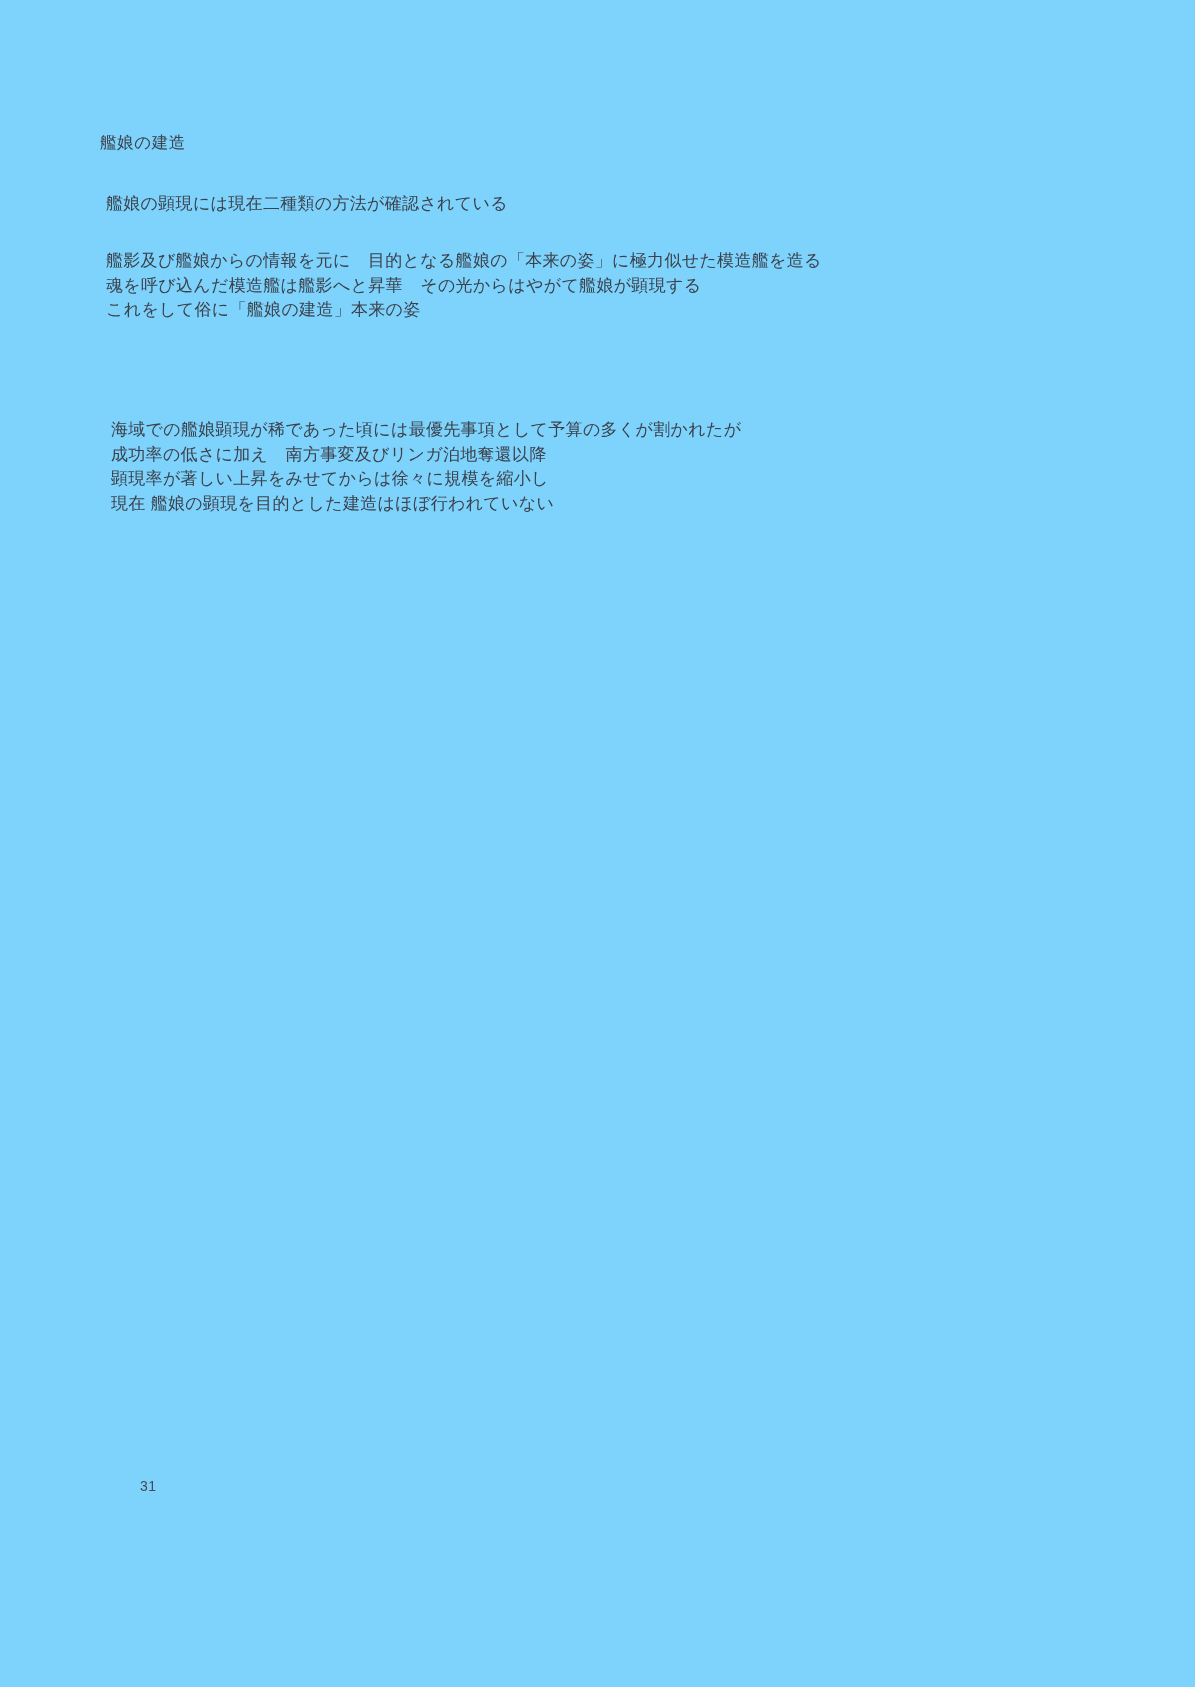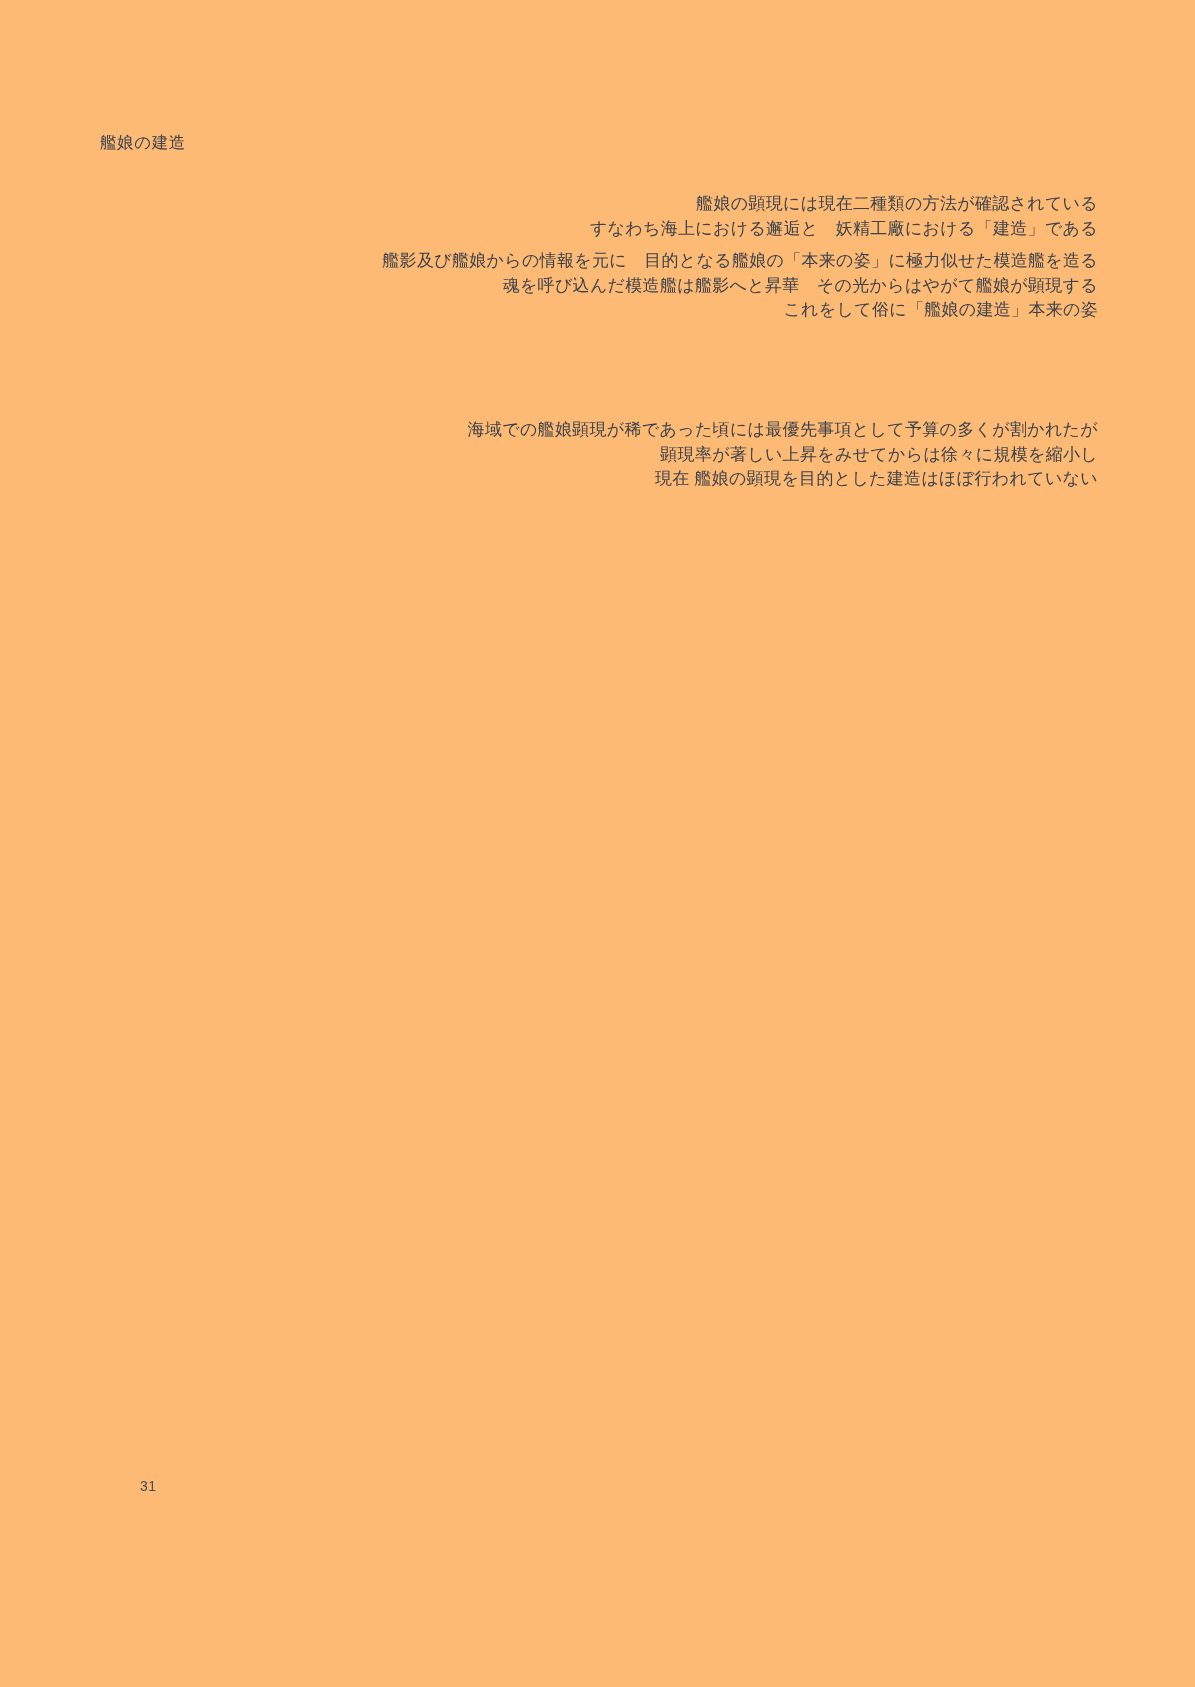--- a/index.html
+++ b/index.html
@@ -11,40 +11,39 @@
     width: 1195px;
     height: 1687px;
     position: relative;
     font-family: "Liberation Sans", sans-serif;
     color: #3a3f4a;
     overflow: hidden;
   }
   .page {
     position: absolute;
     inset: 0;
-    background: #fdba74;
+    background: #7dd3fc;
   }
   .doc-title {
     position: absolute;
     left: 100px;
     top: 132px;
     font-size: 16.5px;
     letter-spacing: 0.6px;
     color: #3c414c;
     white-space: nowrap;
   }
   .body-block {
     position: absolute;
-    left: 98px;
+    left: 106px;
     width: 1000px;
     font-size: 17px;
     line-height: 24.5px;
     letter-spacing: 0.3px;
     color: #3c414c;
-    text-align: right;
   }
   .blk-1 { top: 192px; }
   .blk-2 { top: 249px; }
   .blk-3 { top: 347px; }
   .blk-4 { top: 404px; margin-top: 14px; }
   .body-block p {
     margin: 0;
     white-space: pre;
   }
   .page-number {
@@ -59,31 +58,31 @@
 </style>
 </head>
 <body>
 
 <div class="page">
 
   <div class="doc-title">艦娘の建造</div>
 
   <div class="body-block blk-1">
     <p>艦娘の顕現には現在二種類の方法が確認されている</p>
-    <p>すなわち海上における邂逅と　妖精工廠における「建造」である</p>
   </div>
 
   <div class="body-block blk-2">
     <p>艦影及び艦娘からの情報を元に　目的となる艦娘の「本来の姿」に極力似せた模造艦を造る</p>
     <p>魂を呼び込んだ模造艦は艦影へと昇華　その光からはやがて艦娘が顕現する</p>
     <p>これをして俗に「艦娘の建造」本来の姿</p>
   </div>
 
 
   <div class="body-block blk-4">
     <p> 海域での艦娘顕現が稀であった頃には最優先事項として予算の多くが割かれたが</p>
+    <p> 成功率の低さに加え　南方事変及びリンガ泊地奪還以降</p>
     <p> 顕現率が著しい上昇をみせてからは徐々に規模を縮小し</p>
     <p> 現在 艦娘の顕現を目的とした建造はほぼ行われていない</p>
   </div>
 
   <div class="page-number">31</div>
 
 </div>
 
 </body></html>

